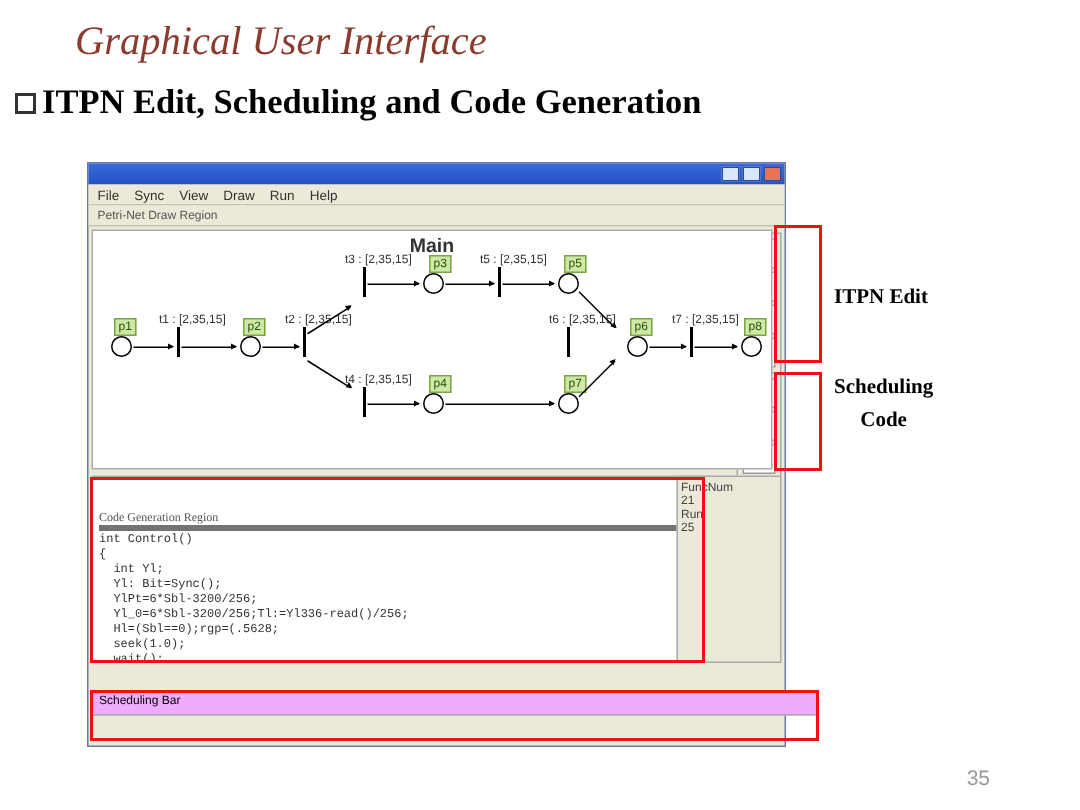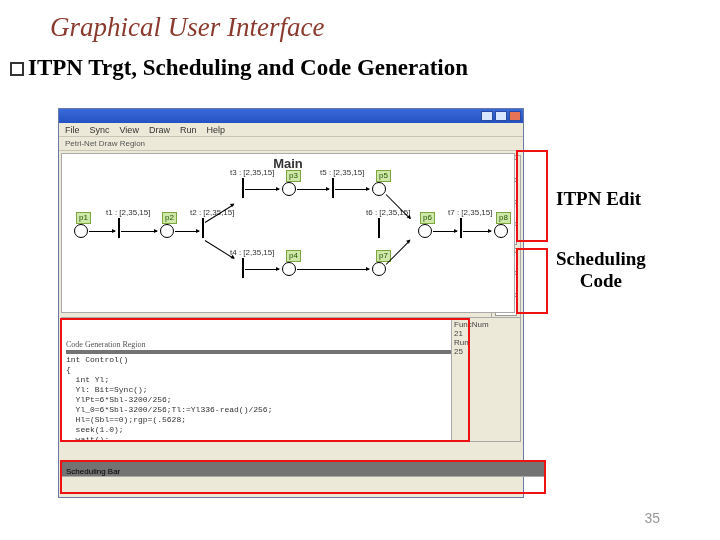--- a/index.html
+++ b/index.html
@@ -179,24 +179,24 @@
     font-size:8px;
     color:#444;
     padding:2px;
   }
   .schedbar {
     position:absolute;
     left:2px; bottom:20px;
     width:484px;
     height:16px;
     border:1px solid #aaa;
-    background:#737373;
+    background:#f0abfc;
     font-size:8px;
     display:flex;
-    align-items:flex-end;
+    align-items:flex-start;
     padding:0 4px;
   }
   .runtimebar {
     position:absolute;
     left:2px; bottom:2px;
     width:484px; height:14px;
     border:1px solid #aaa;
     background:#ece9d8;
     font-size:8px;
     display:flex;
@@ -215,33 +215,33 @@
   }
   .gseg { position:absolute; top:0; height:100%; }
   .redbox {
     position:absolute;
     border:2px solid #e11;
     pointer-events:none;
     z-index:50;
   }
   .annot {
     position:absolute;
-    font-size:19px;
+    font-size:14px;
     font-weight:bold;
     font-family:"Times New Roman",serif;
     color:#000;
     line-height:22px;
   }
 </style>
 </head>
 <body>
 
 <div class="slide-title">Graphical User Interface</div>
 <div class="subtitle">
-  <span class="bullet-sq"></span><span>ITPN Trgt, Scheduling and Code Generation</span>
+  <span class="bullet-sq"></span><span>ITPN Edit, Scheduling and Code Generation</span>
 </div>
 
 <div class="app-window">
   <div class="titlebar">
     <div class="tb-btn"></div>
     <div class="tb-btn"></div>
     <div class="tb-btn tb-close"></div>
   </div>
   <div class="menubar">
     <span>File</span>

